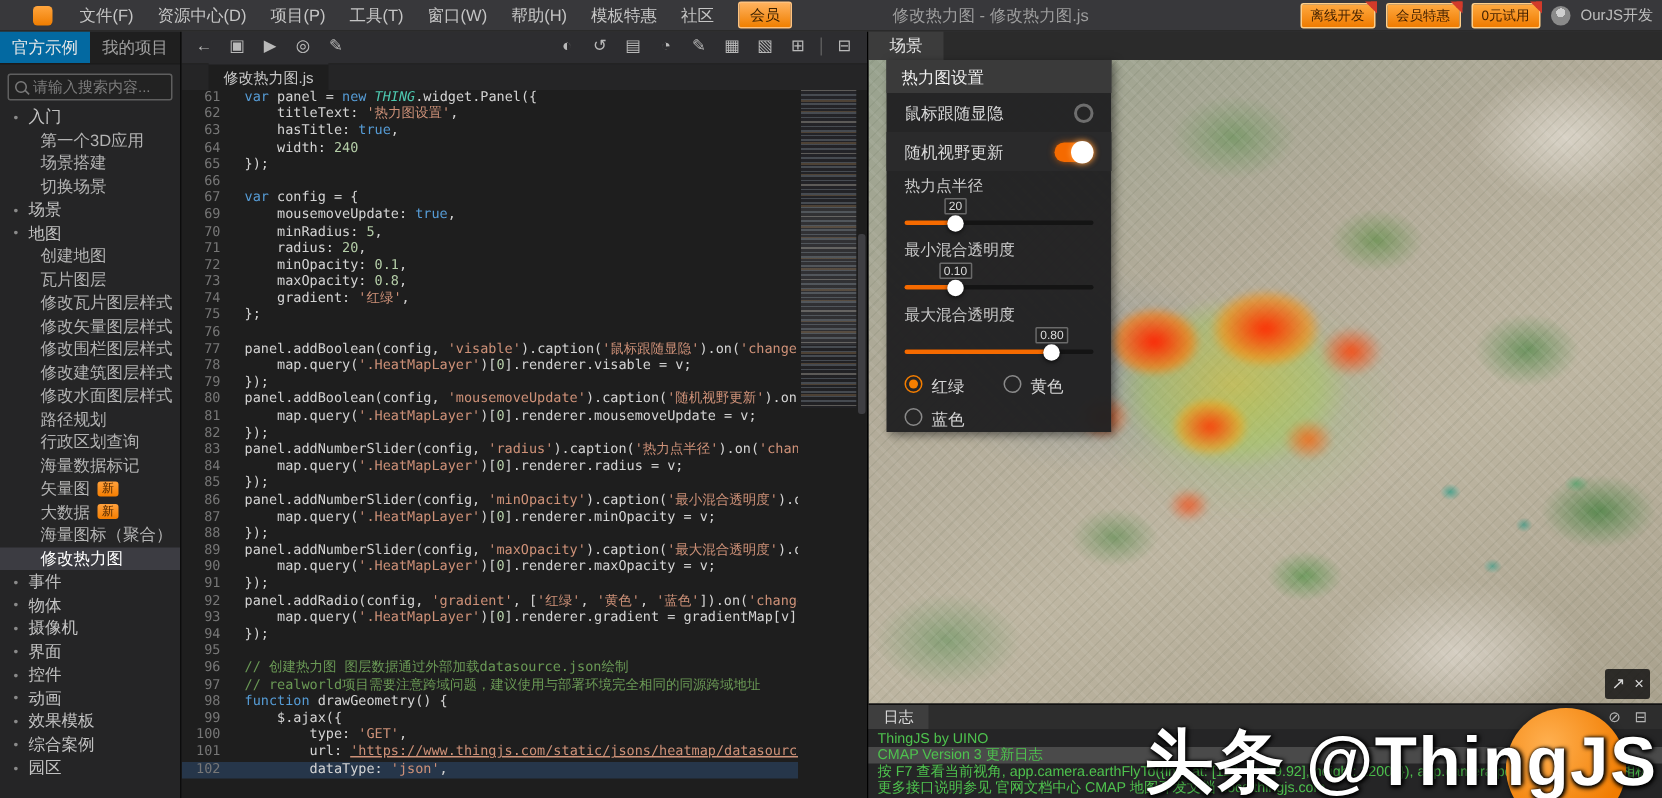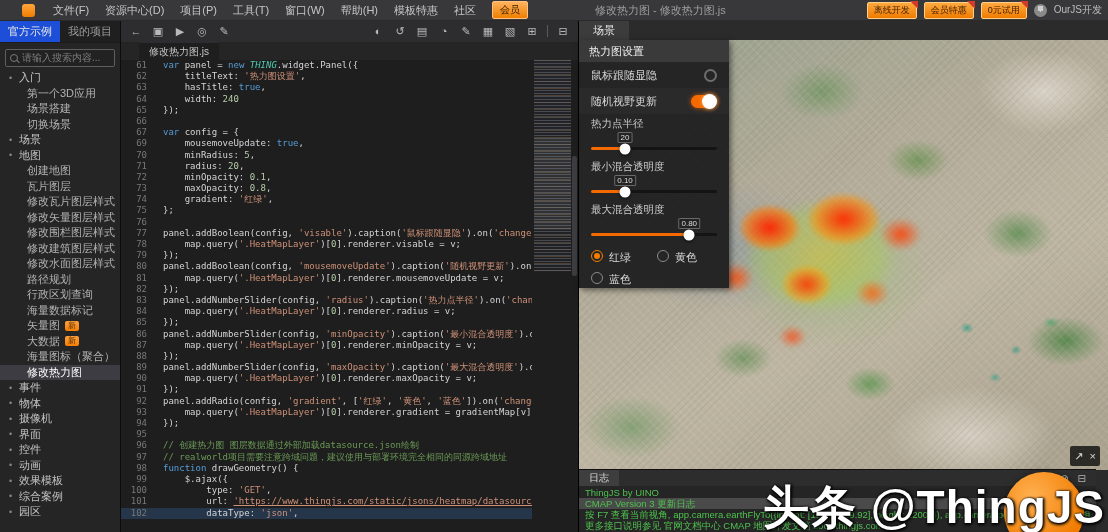--- a/index.html
+++ b/index.html
@@ -13,21 +13,21 @@
   .win-title{position:absolute;left:595px;top:3px;font-size:11px;color:#9d9d9d;white-space:nowrap;}
   .top-right{position:absolute;right:6px;top:2px;display:flex;gap:7px;align-items:center;height:16px;}
   .ribbon-btn{position:relative;padding:1px 6px;font-size:9px;color:#401f00;background:linear-gradient(#ffa940,#ef7b00);border:1px solid #ffcf8a;border-radius:2px;white-space:nowrap;}
   .ribbon-btn::after{content:"";position:absolute;top:-2px;right:-2px;border-left:4px solid transparent;border-bottom:4px solid transparent;border-top:4px solid #d23a2a;border-right:4px solid #d23a2a;}
   .avatar{width:13px;height:13px;border-radius:50%;background:radial-gradient(circle at 50% 35%,#cfcfcf 0 3px,#8a8a8a 3px);}
   .user-name{font-size:10px;color:#bdbdbd;}
   
   .sidebar{position:absolute;top:20px;left:0;width:120px;bottom:0;background:#252526;border-right:1px solid #0c0c0c;z-index:10;}
   .side-tabs{display:flex;height:22px;border-bottom:1px solid #1b1b1b;}
   .side-tab{flex:1;display:flex;align-items:center;justify-content:center;font-size:11px;color:#9f9f9f;background:#1f1f1f;}
-  .side-tab.active{background:#1d4ed8;color:#e8e8e8;}
+  .side-tab.active{background:#0369a1;color:#e8e8e8;}
   .search-box{margin:6px 5px 2px 5px;height:16px;border:1px solid #5f5f5f;border-radius:2px;display:flex;align-items:center;padding:0 4px;color:#7b7b7b;font-size:10px;gap:4px;background:#222;}
   .mag{width:6px;height:6px;border:1px solid #7b7b7b;border-radius:50%;position:relative;flex:none;}
   .mag::after{content:"";position:absolute;width:4px;height:1px;background:#7b7b7b;left:5px;top:6px;transform:rotate(45deg);}
   .search-text{white-space:nowrap;overflow:hidden;}
   .tree{margin-top:3px;}
   .trow{height:15.5px;display:flex;align-items:center;padding-left:9px;font-size:11px;color:#c2c2c2;white-space:nowrap;overflow:hidden;}
   .trow .bullet{width:10px;color:#8a8a8a;font-size:9px;flex:none;}
   .trow.item{padding-left:27px;color:#b3b3b3;}
   .trow.selected{background:#3c3c42;color:#fff;}
   .badge-new{margin-left:5px;padding:0 3px;font-size:8px;line-height:10px;color:#4b2500;background:linear-gradient(#ffa13d,#f57e00);border-radius:2px;flex:none;}
@@ -85,41 +85,41 @@
     radial-gradient(95px 70px at 40% 45%, rgba(255,205,0,.32), rgba(170,215,60,.28) 60%, transparent 82%),
     radial-gradient(125px 95px at 44% 52%, rgba(110,195,80,.3), transparent 82%);}
   .heat2{position:absolute;left:360px;top:255px;width:140px;height:110px;background:
     radial-gradient(10px 8px at 20% 30%, rgba(0,150,130,.55), transparent 70%),
     radial-gradient(8px 7px at 55% 50%, rgba(0,140,120,.5), transparent 70%),
     radial-gradient(12px 8px at 80% 25%, rgba(40,160,90,.5), transparent 70%),
     radial-gradient(9px 7px at 40% 75%, rgba(0,150,130,.45), transparent 70%);}
   .map-ctrl{position:absolute;right:8px;bottom:4px;height:20px;background:rgba(16,16,16,.82);display:flex;align-items:center;padding:0 4px;gap:6px;border-radius:2px;}
   .map-ctrl span{color:#d8d8d8;font-size:11px;line-height:20px;}
   
-  .hpanel{position:absolute;left:0;top:20px;width:150px;height:248px;background:rgba(33,33,34,.97);z-index:6;box-shadow:2px 2px 6px rgba(0,0,0,.5);}
+  .hpanel{position:absolute;left:12px;top:20px;width:150px;height:248px;background:rgba(33,33,34,.97);z-index:6;box-shadow:2px 2px 6px rgba(0,0,0,.5);}
   .hpanel-title{height:22px;background:#3a3a3a;color:#efefef;display:flex;align-items:center;padding:0 10px;font-size:11px;}
   .toggle-row{height:26px;display:flex;align-items:center;justify-content:space-between;padding:0 12px;color:#d8d8d8;font-size:11px;}
   .toggle-row.dark{background:#2a2a2b;}
   .circle-toggle{width:9px;height:9px;border-radius:50%;border:2px solid #6e6e6e;flex:none;}
   .switch{width:26px;height:13px;border-radius:7px;background:#f56a00;position:relative;flex:none;box-shadow:0 0 5px rgba(245,106,0,.7);}
   .switch .knob{position:absolute;right:0;top:-1px;width:15px;height:15px;border-radius:50%;background:#fff;box-shadow:0 0 4px rgba(255,170,80,.9);}
   .slider-group{padding:3px 12px 4px 12px;}
   .slider-label{color:#c9c9c9;font-size:10.5px;}
   .slider-valrow{position:relative;height:12px;}
   .slider-val{position:absolute;top:1px;transform:translateX(-50%);background:#232323;border:1px solid #6a6a6a;color:#ddd;font-size:8px;line-height:9px;padding:0 2px;border-radius:1px;}
   .slider-track{position:relative;height:3px;background:#141414;border-radius:2px;margin:4px 0 3px 0;}
   .slider-fill{position:absolute;left:0;top:0;bottom:0;background:#f56a00;border-radius:2px;}
   .slider-thumb{position:absolute;top:50%;width:11px;height:11px;background:#fff;border-radius:50%;transform:translate(-50%,-50%);box-shadow:0 1px 3px rgba(0,0,0,.7);}
   .radio-row{display:flex;padding:7px 12px 0 12px;gap:26px;}
   .radio{display:flex;align-items:flex-start;gap:6px;font-size:11px;color:#d8d8d8;}
   .radio-dot{width:10px;height:10px;border-radius:50%;border:1px solid #8a8a8a;position:relative;flex:none;}
   .radio.sel .radio-dot{border-color:#f57e00;}
   .radio.sel .radio-dot::after{content:"";position:absolute;inset:2px;border-radius:50%;background:#f57e00;}
   
-  .console{position:absolute;left:0;right:12px;bottom:0;height:62px;background:#252526;border-top:1px solid #101010;}
+  .console{position:absolute;left:0;right:0;bottom:0;height:62px;background:#252526;border-top:1px solid #101010;}
   .console-head{height:16px;background:#2d2d2d;display:flex;align-items:center;}
   .console-tab{padding:0 10px;height:16px;background:#3e3e3e;color:#ddd;font-size:10px;display:flex;align-items:center;}
   .console-icons{margin-left:auto;display:flex;gap:9px;padding-right:10px;color:#b5b5b5;font-size:10px;}
   .log{padding:1px 6px 0 6px;}
   .log-line{font-size:9.5px;line-height:11px;color:#4ec24e;white-space:nowrap;overflow:hidden;}
   .log-line.hl{background:#4a4a4a;margin:0 -6px;padding:0 6px;}
   
   .wm-circle{position:absolute;right:24px;bottom:-20px;width:80px;height:80px;border-radius:50%;z-index:40;
     background:radial-gradient(circle at 35% 30%,#ffb050,#f17c00 72%);box-shadow:0 0 6px rgba(0,0,0,.4);}
   .wm{position:absolute;right:3px;bottom:-7px;z-index:41;font-size:46px;font-weight:bold;color:#fff;letter-spacing:1px;white-space:nowrap;

